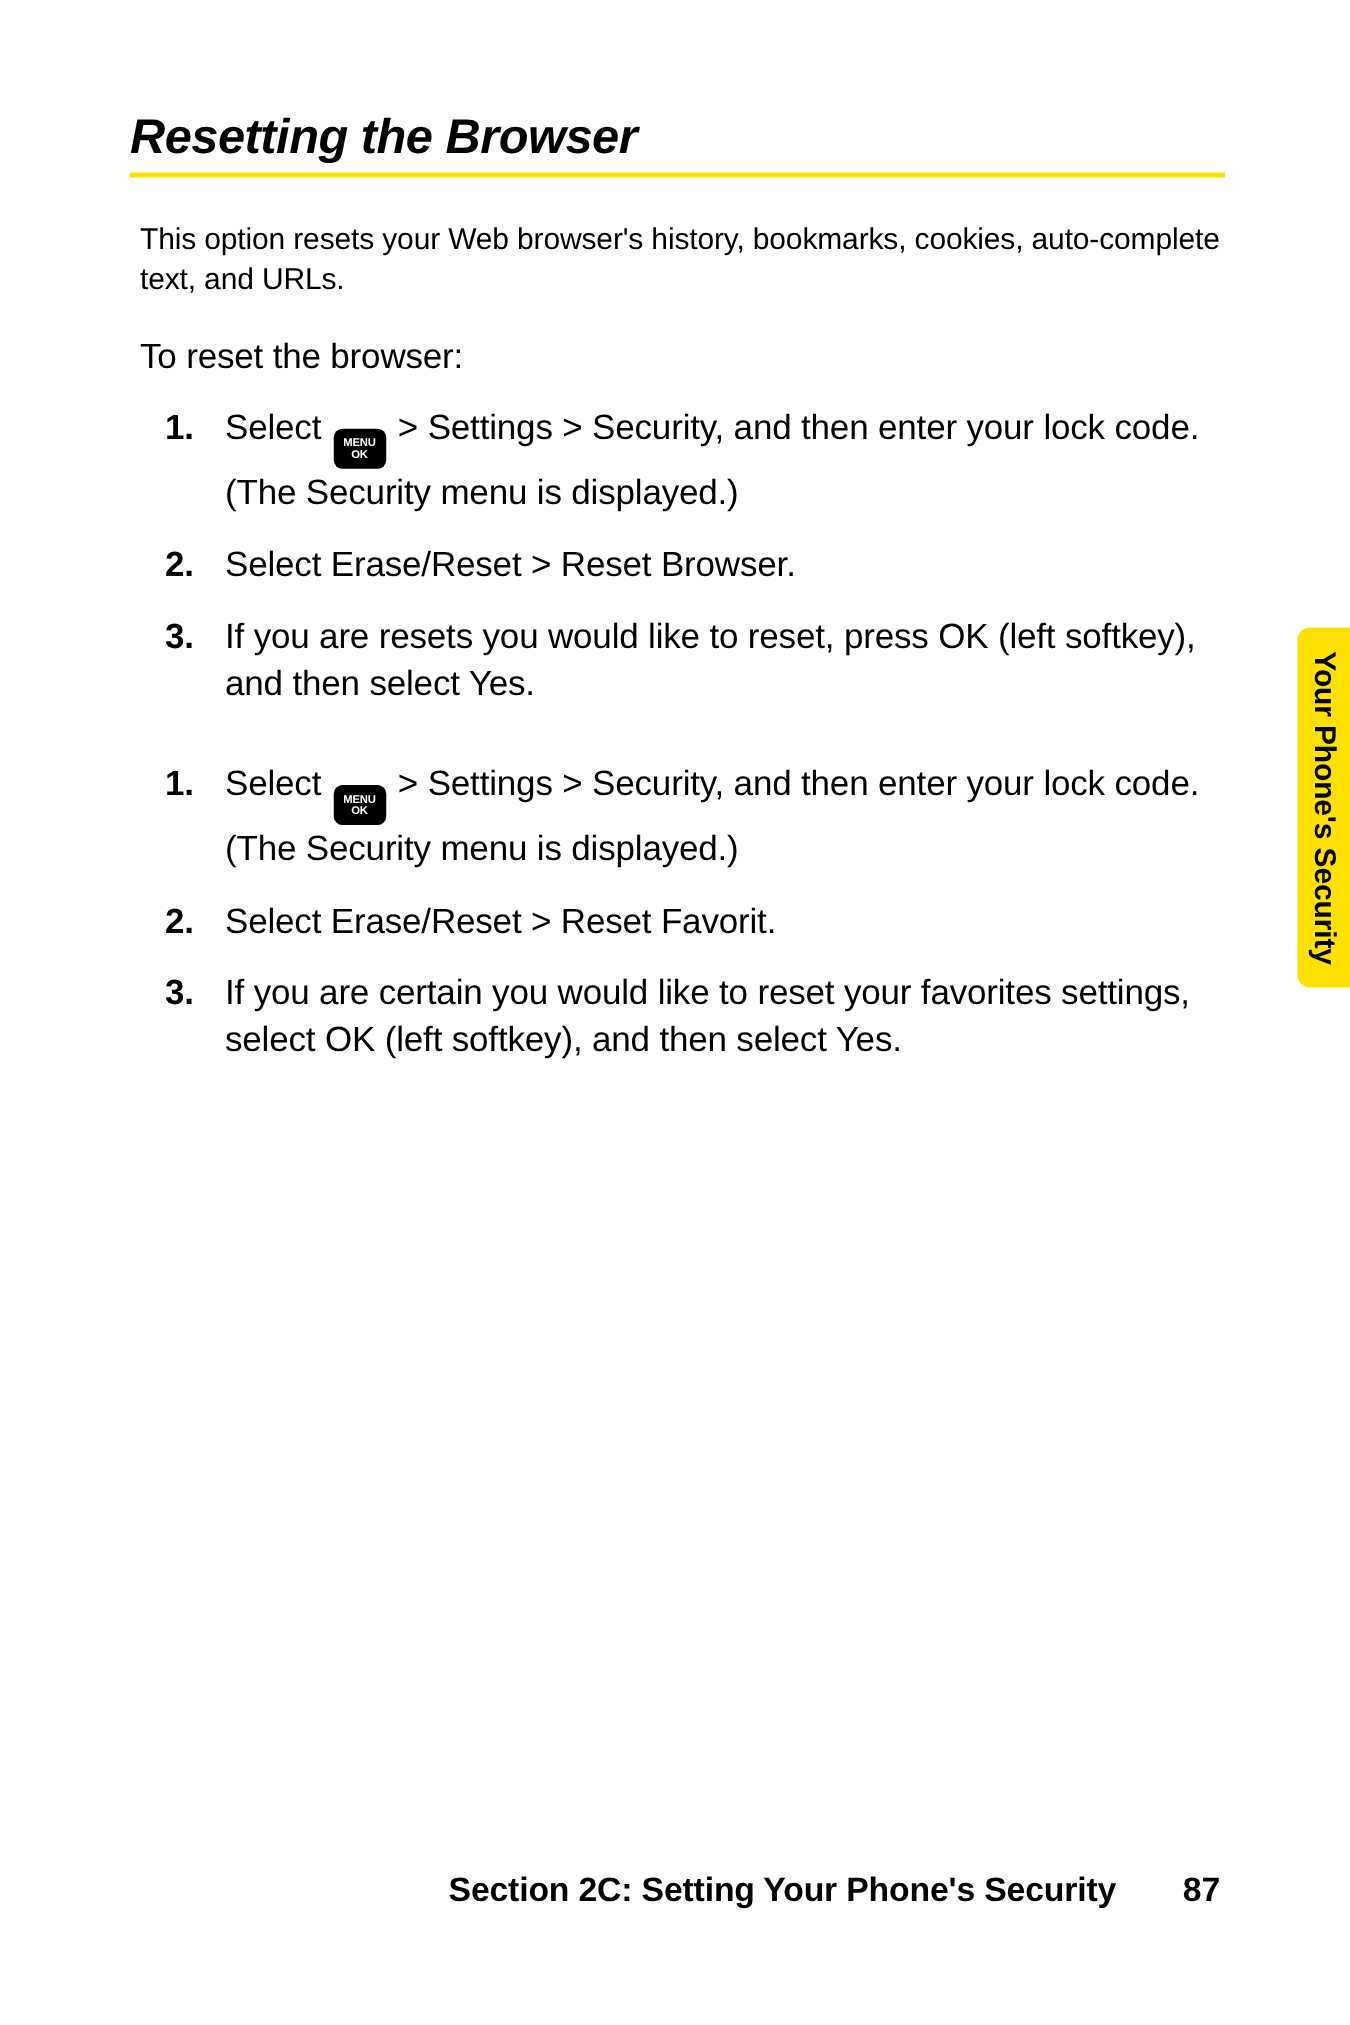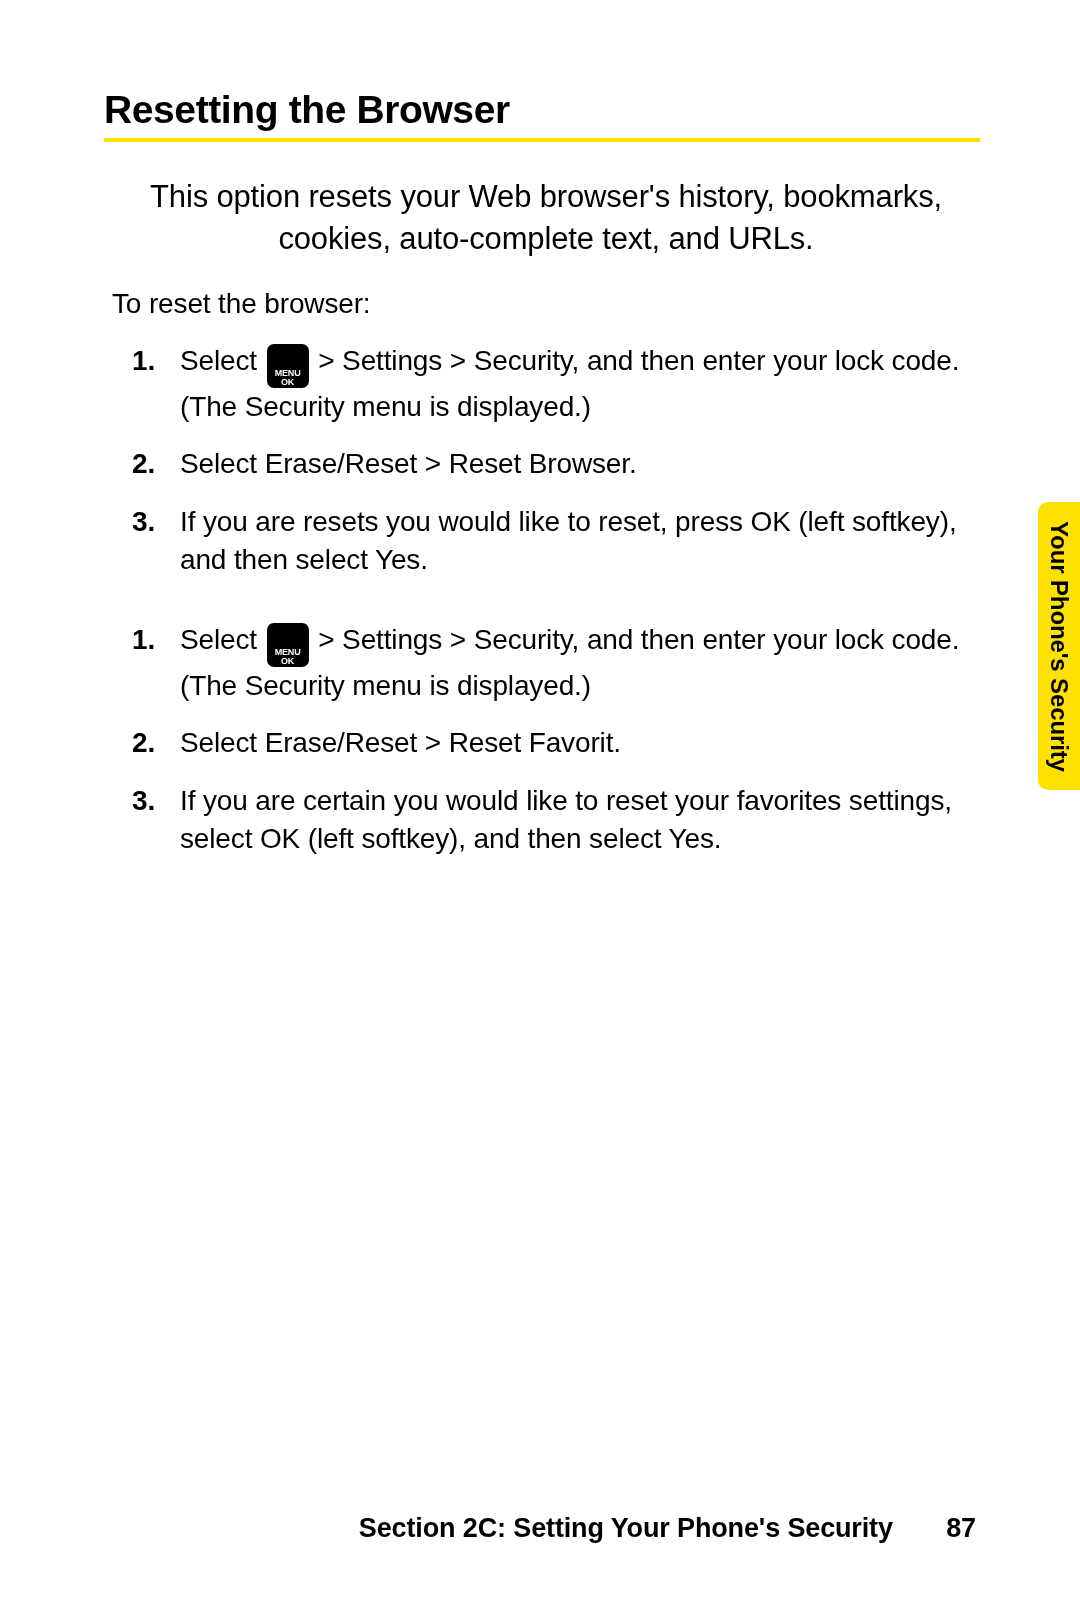--- a/index.html
+++ b/index.html
@@ -15,27 +15,27 @@
     .content {
       padding: 88px 100px 0 104px;
     }
     h2.section-heading {
       font-size: 39px;
       font-weight: 700;
       letter-spacing: -0.01em;
       border-bottom: 4px solid #ffe100;
       padding-bottom: 6px;
       margin-bottom: 34px;
+      font-style: italic;
     }
     .intro-para {
-      font-size: 31px;
+      font-size: 24px;
       line-height: 1.35;
       margin: 13px 0 28px 8px;
       letter-spacing: -0.005em;
-      text-align: center;
     }
     .subhead {
       font-size: 28px;
       font-weight: 400;
       margin: 0 0 22px 8px;
       letter-spacing: -0.005em;
     }
     ol.steps {
       list-style: none;
       margin: 0 0 40px 28px;
@@ -52,26 +52,26 @@
       position: absolute;
       left: 0;
       top: 0;
       font-weight: 700;
     }
     .bold { font-weight: 400; }
     .menu-ok-icon {
       display: inline-flex;
       flex-direction: column;
       align-items: center;
-      justify-content: flex-end;
+      justify-content: center;
       background: #000;
       color: #fff;
       border-radius: 7px;
       width: 42px;
-      height: 44px;
+      height: 32px;
       font-size: 9px;
       font-weight: 700;
       line-height: 1.05;
       vertical-align: -6px;
       margin: 0 2px;
       padding-top: 1px;
     }
     .side-tab {
       position: absolute;
       right: 0;
@@ -85,21 +85,21 @@
       justify-content: center;
     }
     .side-tab-text {
       writing-mode: vertical-rl;
       font-size: 24px;
       font-weight: 700;
       letter-spacing: -0.005em;
     }
     .footer {
       position: absolute;
-      bottom: 76px;
+      bottom: 92px;
       right: 104px;
       font-size: 27px;
       font-weight: 700;
       text-align: right;
       letter-spacing: -0.005em;
     }
     .footer .pagenum {
       margin-left: 46px;
       font-weight: 700;
     }

